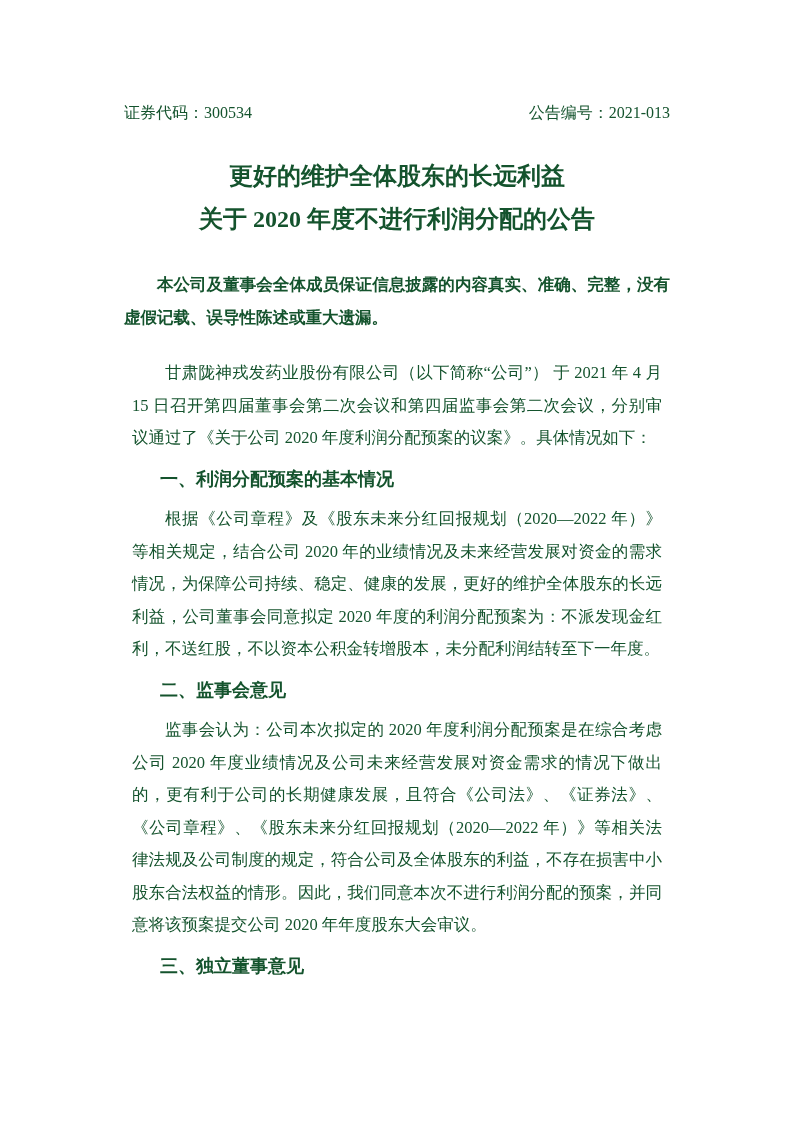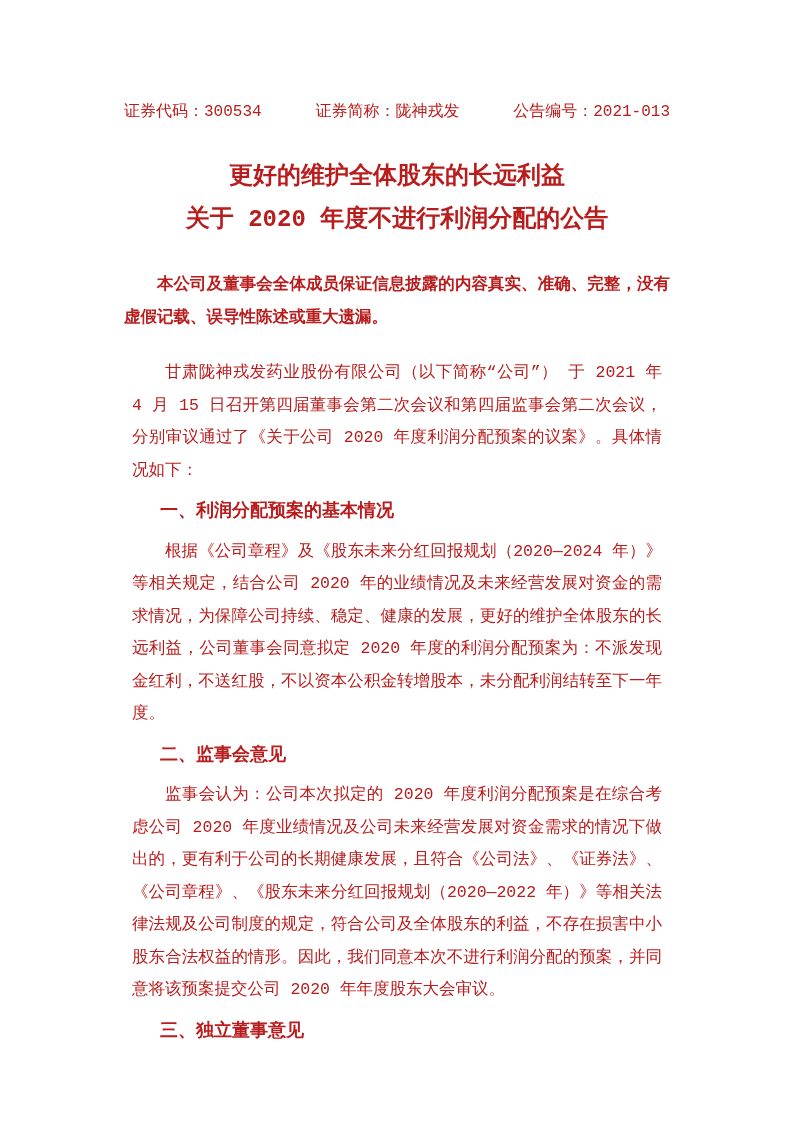--- a/index.html
+++ b/index.html
@@ -11,22 +11,22 @@
     width: 793px;
     height: 1122px;
     overflow: hidden;
   }
   .page {
     box-sizing: border-box;
     width: 793px;
     height: 1122px;
     padding: 96px 123px 12px 124px;
     background: #ffffff;
-    color: #b91c1c;
-    font-family: Liberation Mono, monospace;
+    color: #14532d;
+    font-family: Liberation Serif, serif;
     font-size: 16.5px;
     line-height: 32.5px;
   }
   .header-row {
     display: flex;
     justify-content: space-between;
     align-items: baseline;
     font-size: 16px;
     line-height: 33px;
     white-space: nowrap;
@@ -63,37 +63,36 @@
     line-height: 32.5px;
   }
 </style>
 </head>
 <body>
 
 <div class="page">
 
   <div class="header-row">
     <span>证券代码：300534</span>
-    <span>证券简称：陇神戎发</span>
     <span>公告编号：2021-013</span>
   </div>
 
   <h1 class="doc-title">
     <span class="title-line">更好的维护全体股东的长远利益</span>
     <span class="title-line">关于 2020 年度不进行利润分配的公告</span>
   </h1>
 
   <p class="disclaimer">本公司及董事会全体成员保证信息披露的内容真实、准确、完整，没有虚假记载、误导性陈述或重大遗漏。</p>
 
   <p class="para first-body">甘肃陇神戎发药业股份有限公司（以下简称“公司”） 于 2021 年 4 月 15 日召开第四届董事会第二次会议和第四届监事会第二次会议，分别审议通过了《关于公司 2020 年度利润分配预案的议案》。具体情况如下：</p>
 
   <h2 class="sec-heading">一、利润分配预案的基本情况</h2>
 
 
-  <p class="para">根据《公司章程》及《股东未来分红回报规划（2020—2024 年）》等相关规定，结合公司 2020 年的业绩情况及未来经营发展对资金的需求情况，为保障公司持续、稳定、健康的发展，更好的维护全体股东的长远利益，公司董事会同意拟定 2020 年度的利润分配预案为：不派发现金红利，不送红股，不以资本公积金转增股本，未分配利润结转至下一年度。</p>
+  <p class="para">根据《公司章程》及《股东未来分红回报规划（2020—2022 年）》等相关规定，结合公司 2020 年的业绩情况及未来经营发展对资金的需求情况，为保障公司持续、稳定、健康的发展，更好的维护全体股东的长远利益，公司董事会同意拟定 2020 年度的利润分配预案为：不派发现金红利，不送红股，不以资本公积金转增股本，未分配利润结转至下一年度。</p>
 
   <h2 class="sec-heading">二、监事会意见</h2>
 
   <p class="para">监事会认为：公司本次拟定的 2020 年度利润分配预案是在综合考虑公司 2020 年度业绩情况及公司未来经营发展对资金需求的情况下做出的，更有利于公司的长期健康发展，且符合《公司法》、《证券法》、《公司章程》、《股东未来分红回报规划（2020—2022 年）》等相关法律法规及公司制度的规定，符合公司及全体股东的利益，不存在损害中小股东合法权益的情形。因此，我们同意本次不进行利润分配的预案，并同意将该预案提交公司 2020 年年度股东大会审议。</p>
 
   <h2 class="sec-heading">三、独立董事意见</h2>
 
 </div>
 
 </body></html>

